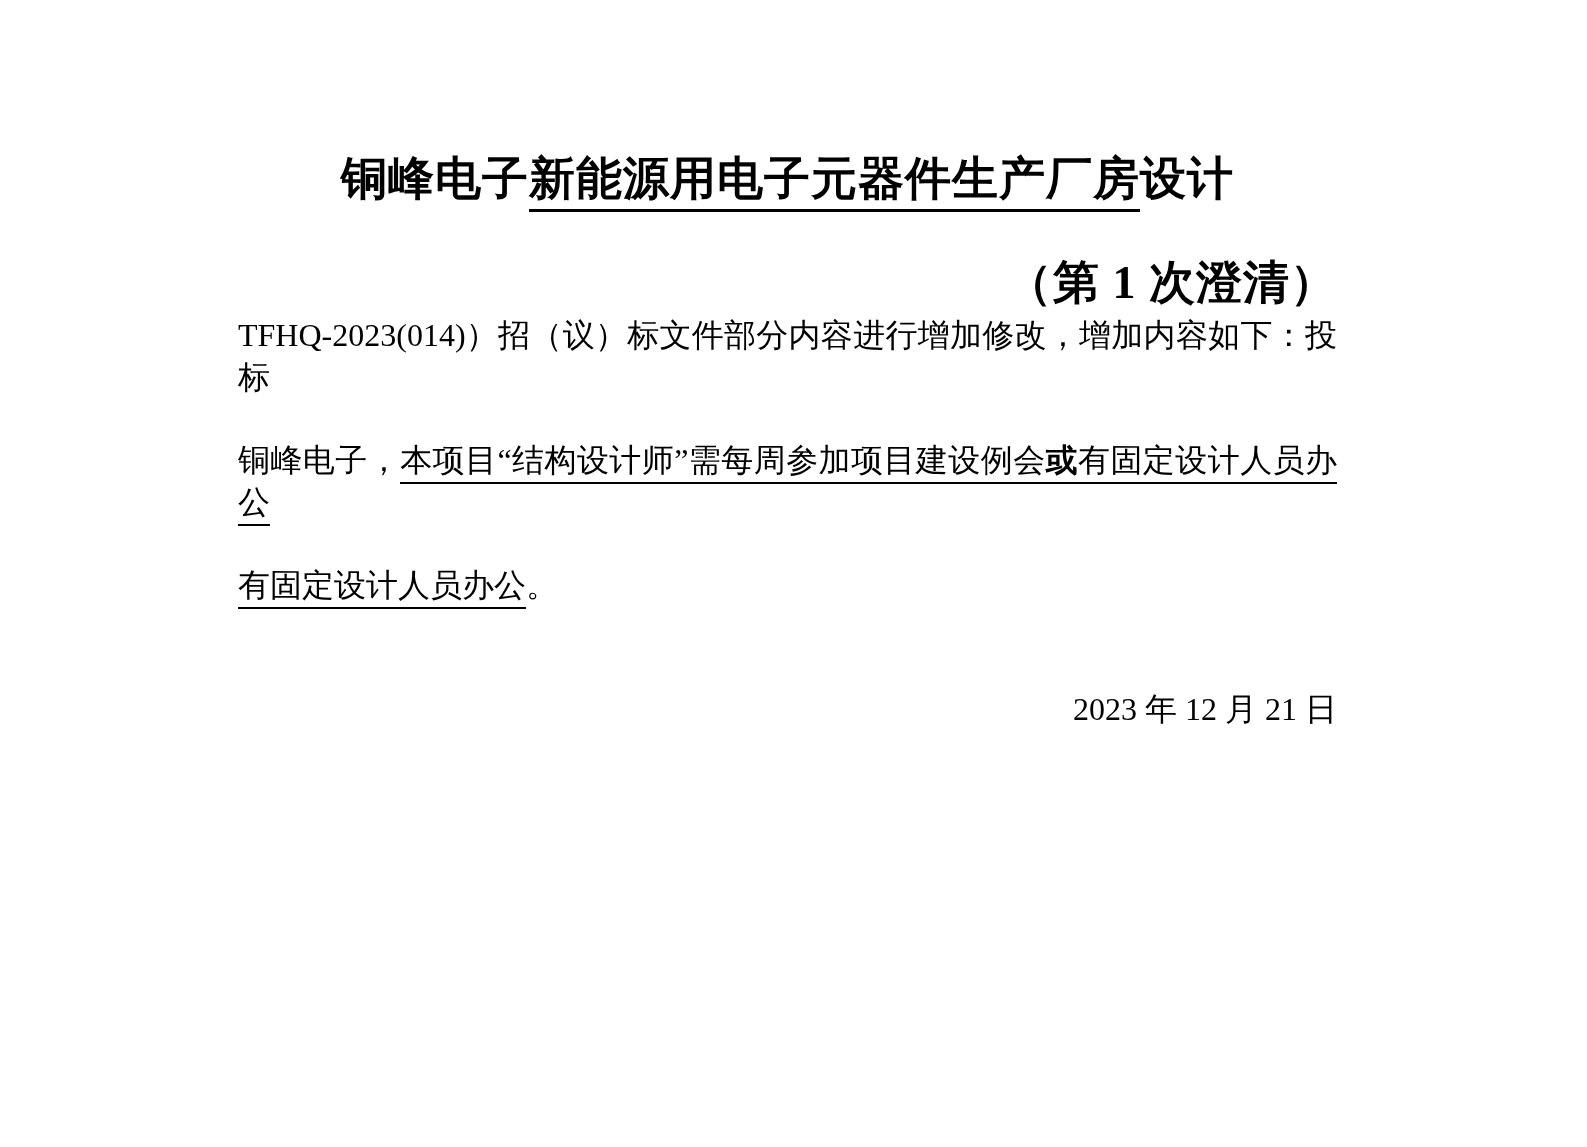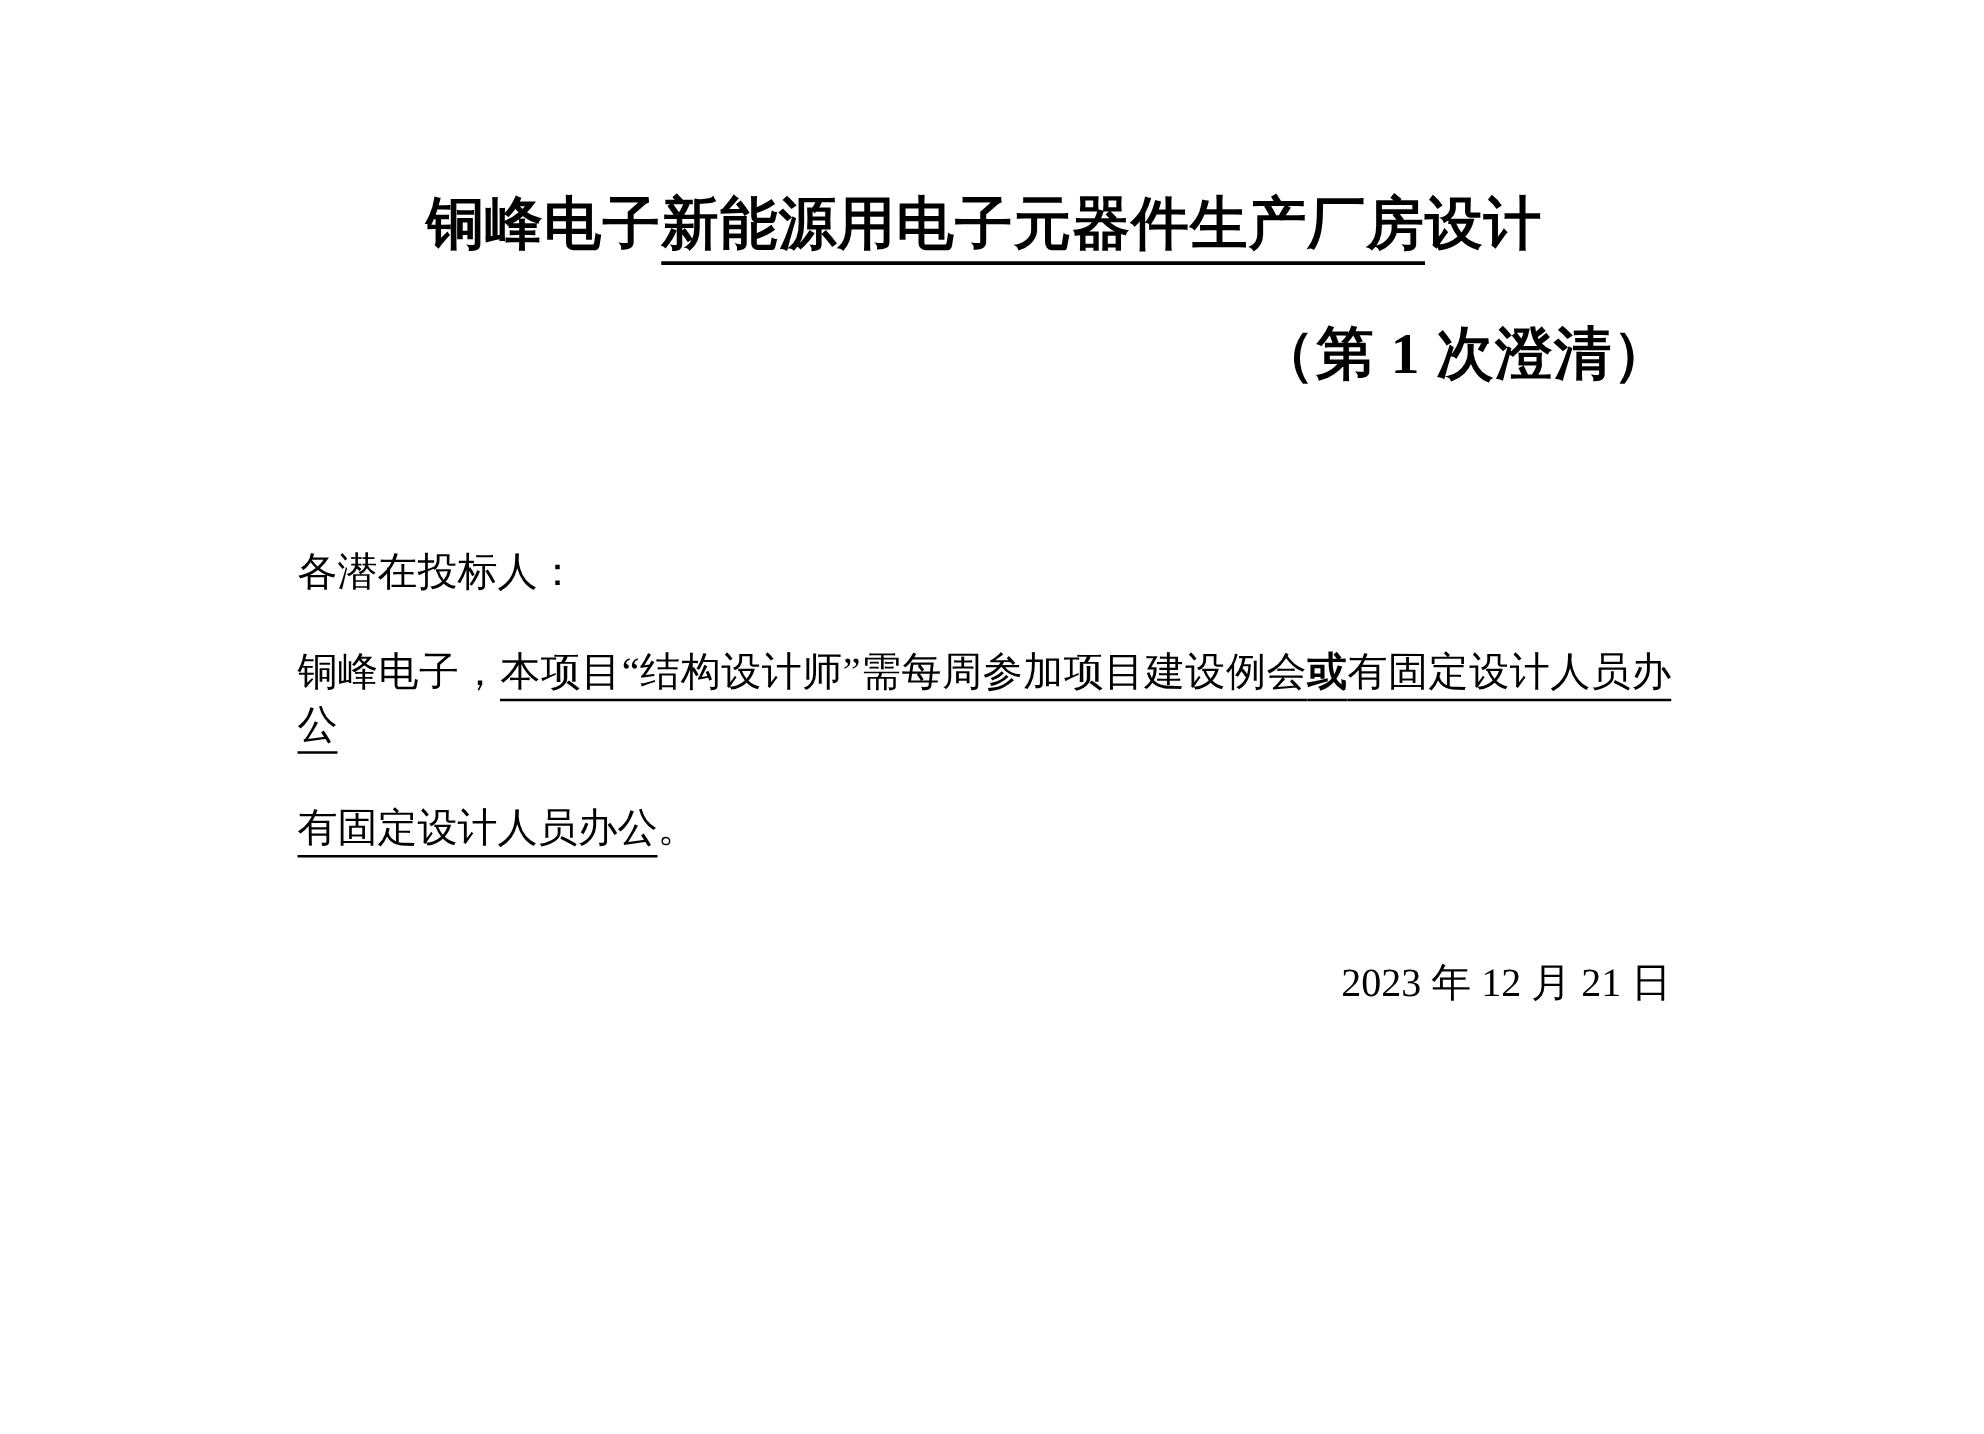--- a/index.html
+++ b/index.html
@@ -61,20 +61,20 @@
     margin-top: 82px;
   }
 </style>
 </head>
 <body>
 
 <div class="page">
   <div class="content">
     <h1 class="title"><span>铜峰电子</span><span class="u">新能源用电子元器件生产厂房</span><span>设计</span></h1>
     <div class="subtitle">（第 1 次澄清）</div>
-    <div class="salutation">各潜在投标人：</div>
     <div class="body">
+        <div class="line fill"><span>TFHQ-2023(014)）招（议）标文件部分内容进行增加修改，增加内容如下：投标</span></div>
         <div class="line fill"><span>铜峰电子，</span><span class="u">本项目“结构设计师”需每周参加项目建设例会</span><span class="u b">或</span><span class="u">有固定设计人员办公</span></div>
         <div class="line"><span class="u">有固定设计人员办公</span><span>。</span></div>
       </div>
     <div class="date-line">2023 年 12 月 21 日</div>
   </div>
 </div>
 
 </body></html>

